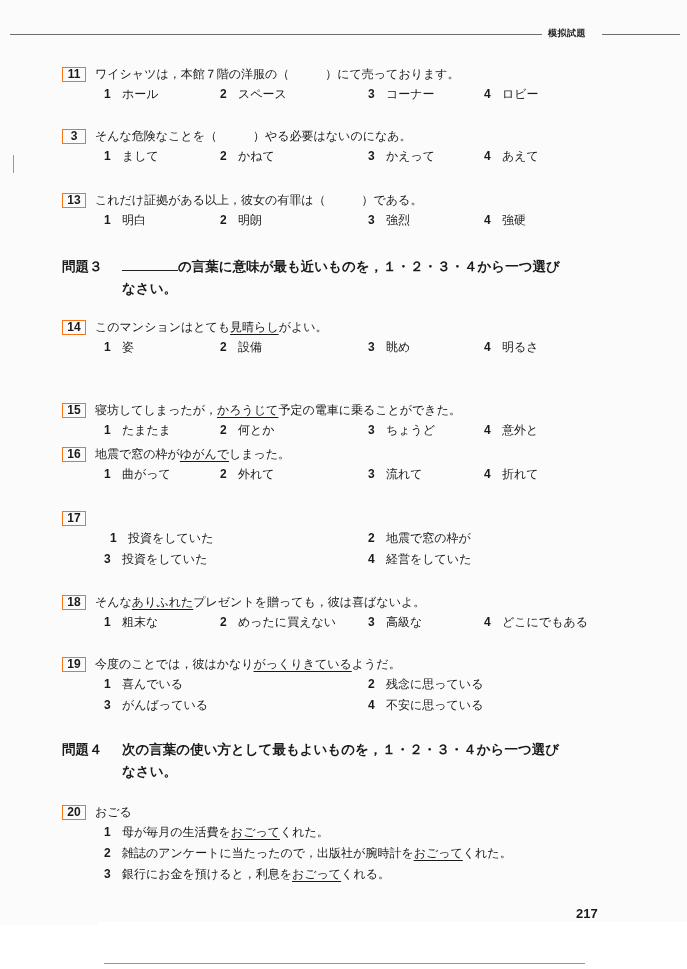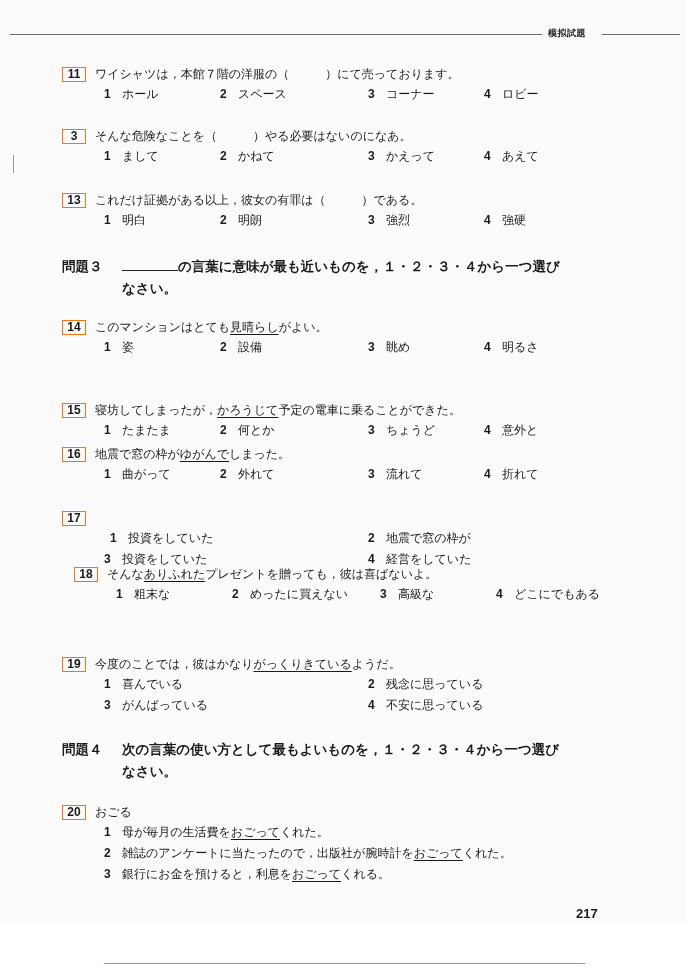--- a/index.html
+++ b/index.html
@@ -229,21 +229,21 @@
   <div class="opts">
     <span class="opt" style="left:0;margin-left:6px;"><span class="opt-n">1</span><span>投資をしていた</span></span>
     <span class="opt" style="left:264px;"><span class="opt-n">2</span><span>地震で窓の枠が</span></span>
   </div>
   <div class="opts">
     <span class="opt" style="left:0;"><span class="opt-n">3</span><span>投資をしていた</span></span>
     <span class="opt" style="left:264px;"><span class="opt-n">4</span><span>経営をしていた</span></span>
   </div>
 </div>
 
-<div class="q" style="top:564px;margin-left:12px;">
+<div class="q" style="top:592px;">
   <div class="q-stem">
     <span class="q-num">18</span>
     <span><span>そんな</span><span class="u">ありふれた</span><span>プレゼントを贈っても，彼は喜ばないよ。</span></span>
   </div>
   <div class="opts">
     <span class="opt" style="left:0;"><span class="opt-n">1</span><span>粗末な</span></span>
     <span class="opt" style="left:116px;"><span class="opt-n">2</span><span>めったに買えない</span></span>
     <span class="opt" style="left:264px;"><span class="opt-n">3</span><span>高級な</span></span>
     <span class="opt" style="left:380px;"><span class="opt-n">4</span><span>どこにでもある</span></span>
   </div>

